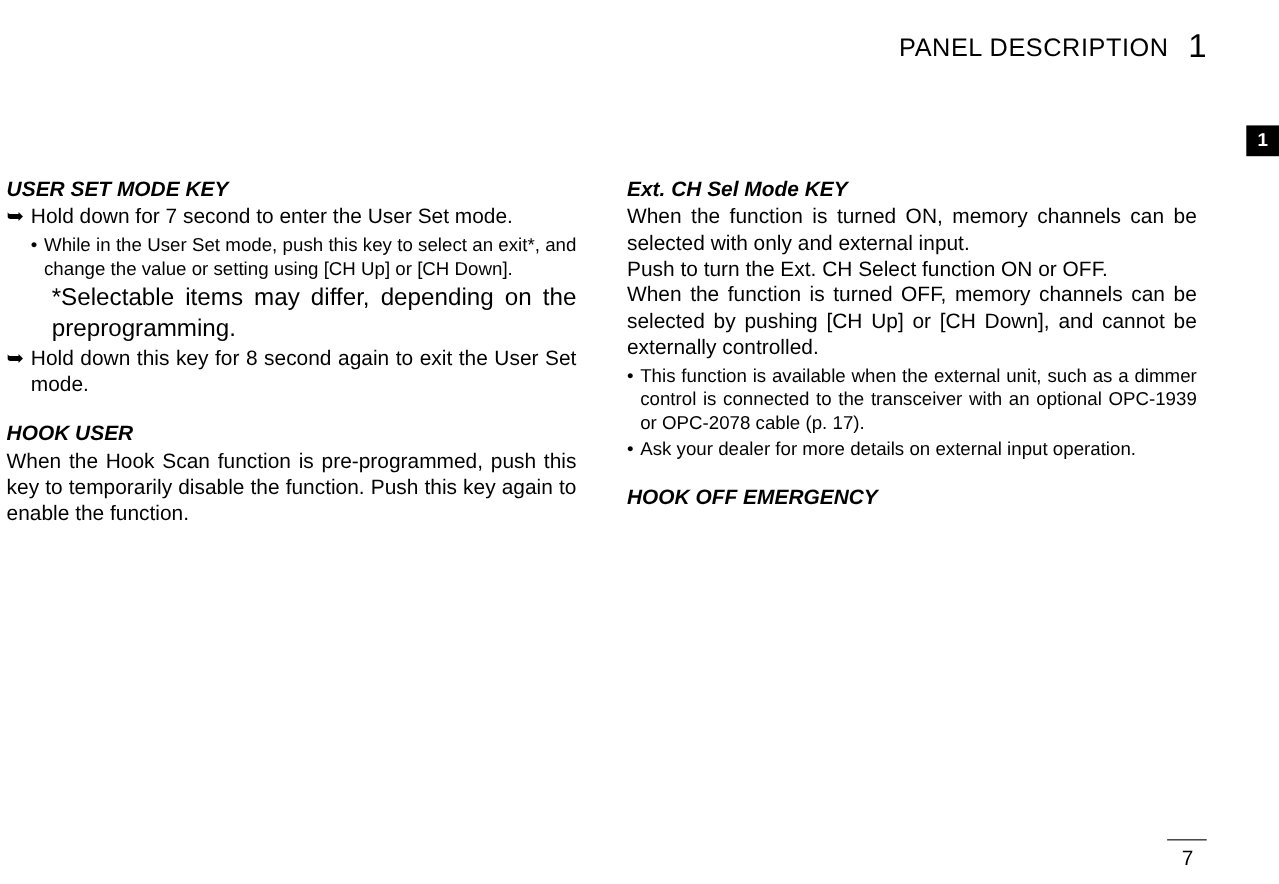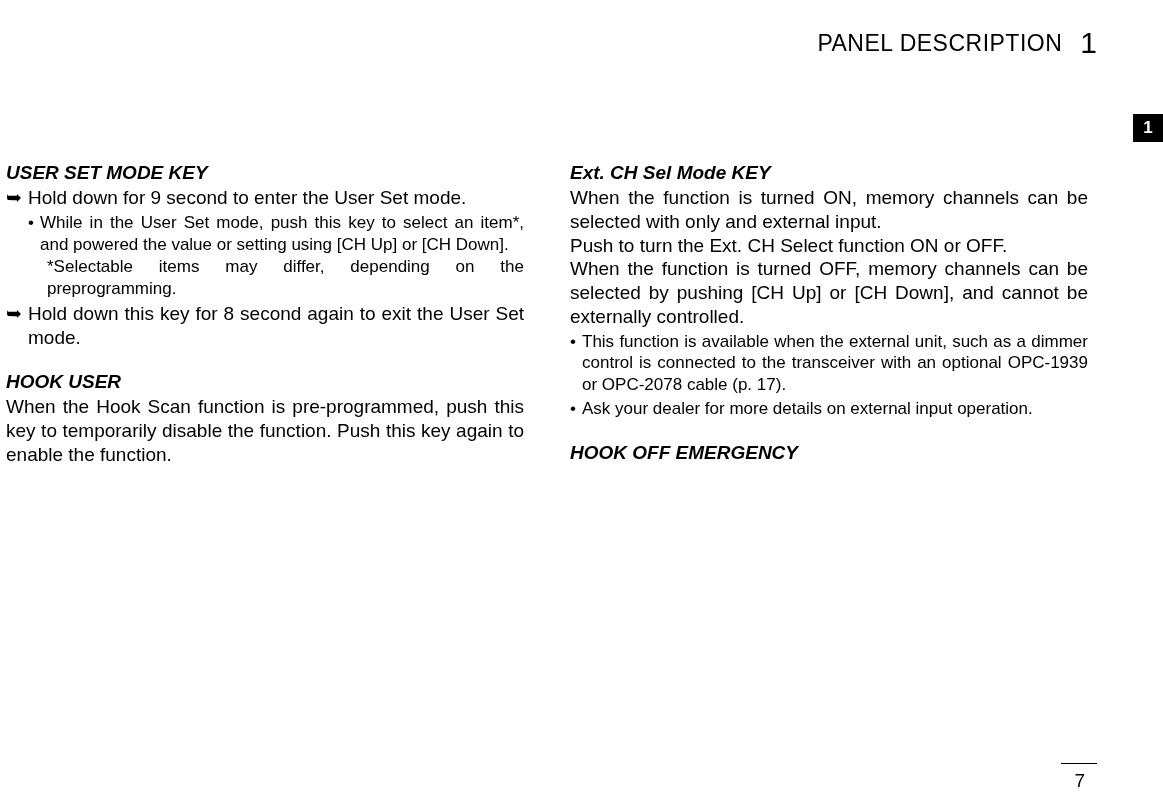--- a/index.html
+++ b/index.html
@@ -91,21 +91,21 @@
     padding-left: 22px;
     text-align: justify;
   }
   .bullet-dot {
     flex: 0 0 12px;
   }
   .bullet-text {
     flex: 1;
   }
   .star-line {
-    font-size: 17px;
+    font-size: 22px;
     line-height: 1.28;
     padding-left: 41px;
     text-align: justify;
     margin-top: 1px;
   }
   .gap-med { height: 22px; }
   .col2 .bullet-block {
     padding-left: 0;
   }
   .footer-line {
@@ -140,26 +140,26 @@
   </div>
 
   <div class="columns">
 
     <div class="col">
 
       <div class="sec-title">USER SET MODE KEY</div>
 
       <div class="arrow-row">
         <span class="arrow">➥</span>
-        <span class="arrow-text">Hold down for 9 second to enter the User Set mode.</span>
+        <span class="arrow-text">Hold down for 7 second to enter the User Set mode.</span>
       </div>
 
       <div class="bullet-block">
         <span class="bullet-dot">•</span>
-        <span class="bullet-text justify">While in the User Set mode, push this key to select an item*, and powered the value or setting using [CH Up] or [CH Down].</span>
+        <span class="bullet-text justify">While in the User Set mode, push this key to select an exit*, and change the value or setting using [CH Up] or [CH Down].</span>
       </div>
 
       <div class="star-line">*Selectable items may differ, depending on the preprogramming.</div>
 
       <div class="arrow-row" style="margin-top:2px;">
         <span class="arrow">➥</span>
         <span class="arrow-text justify">Hold down this key for 8 second again to exit the User Set mode.</span>
       </div>
 
       <div class="gap-med"></div>

